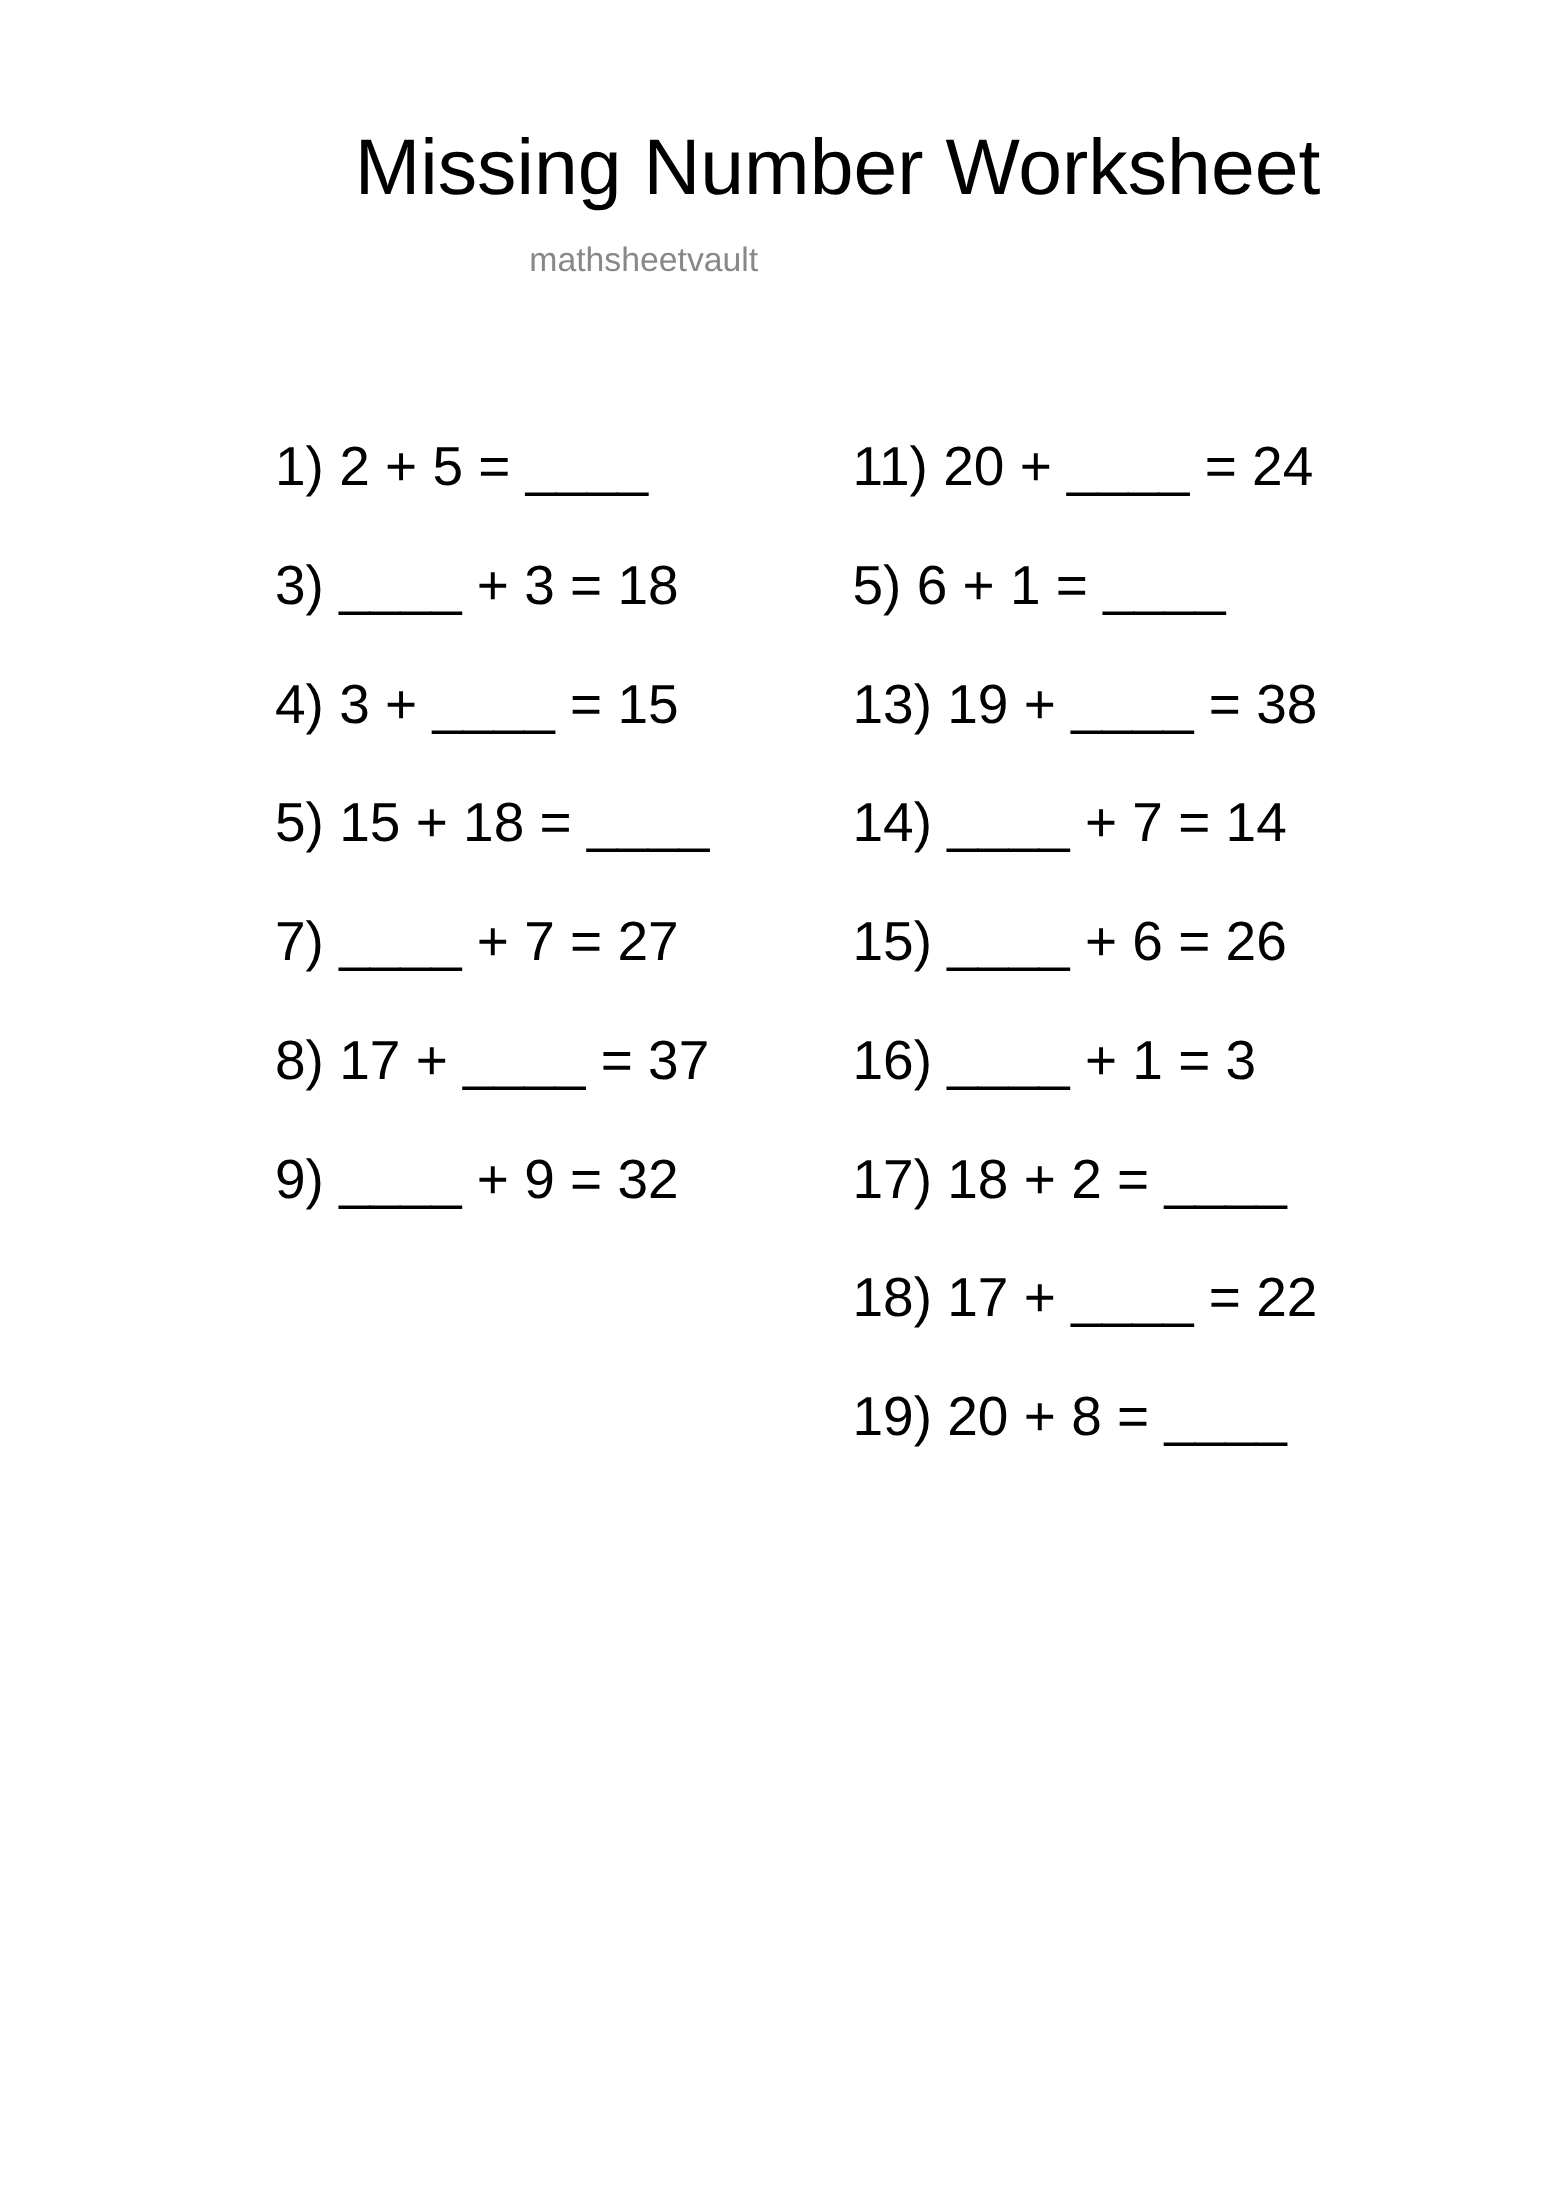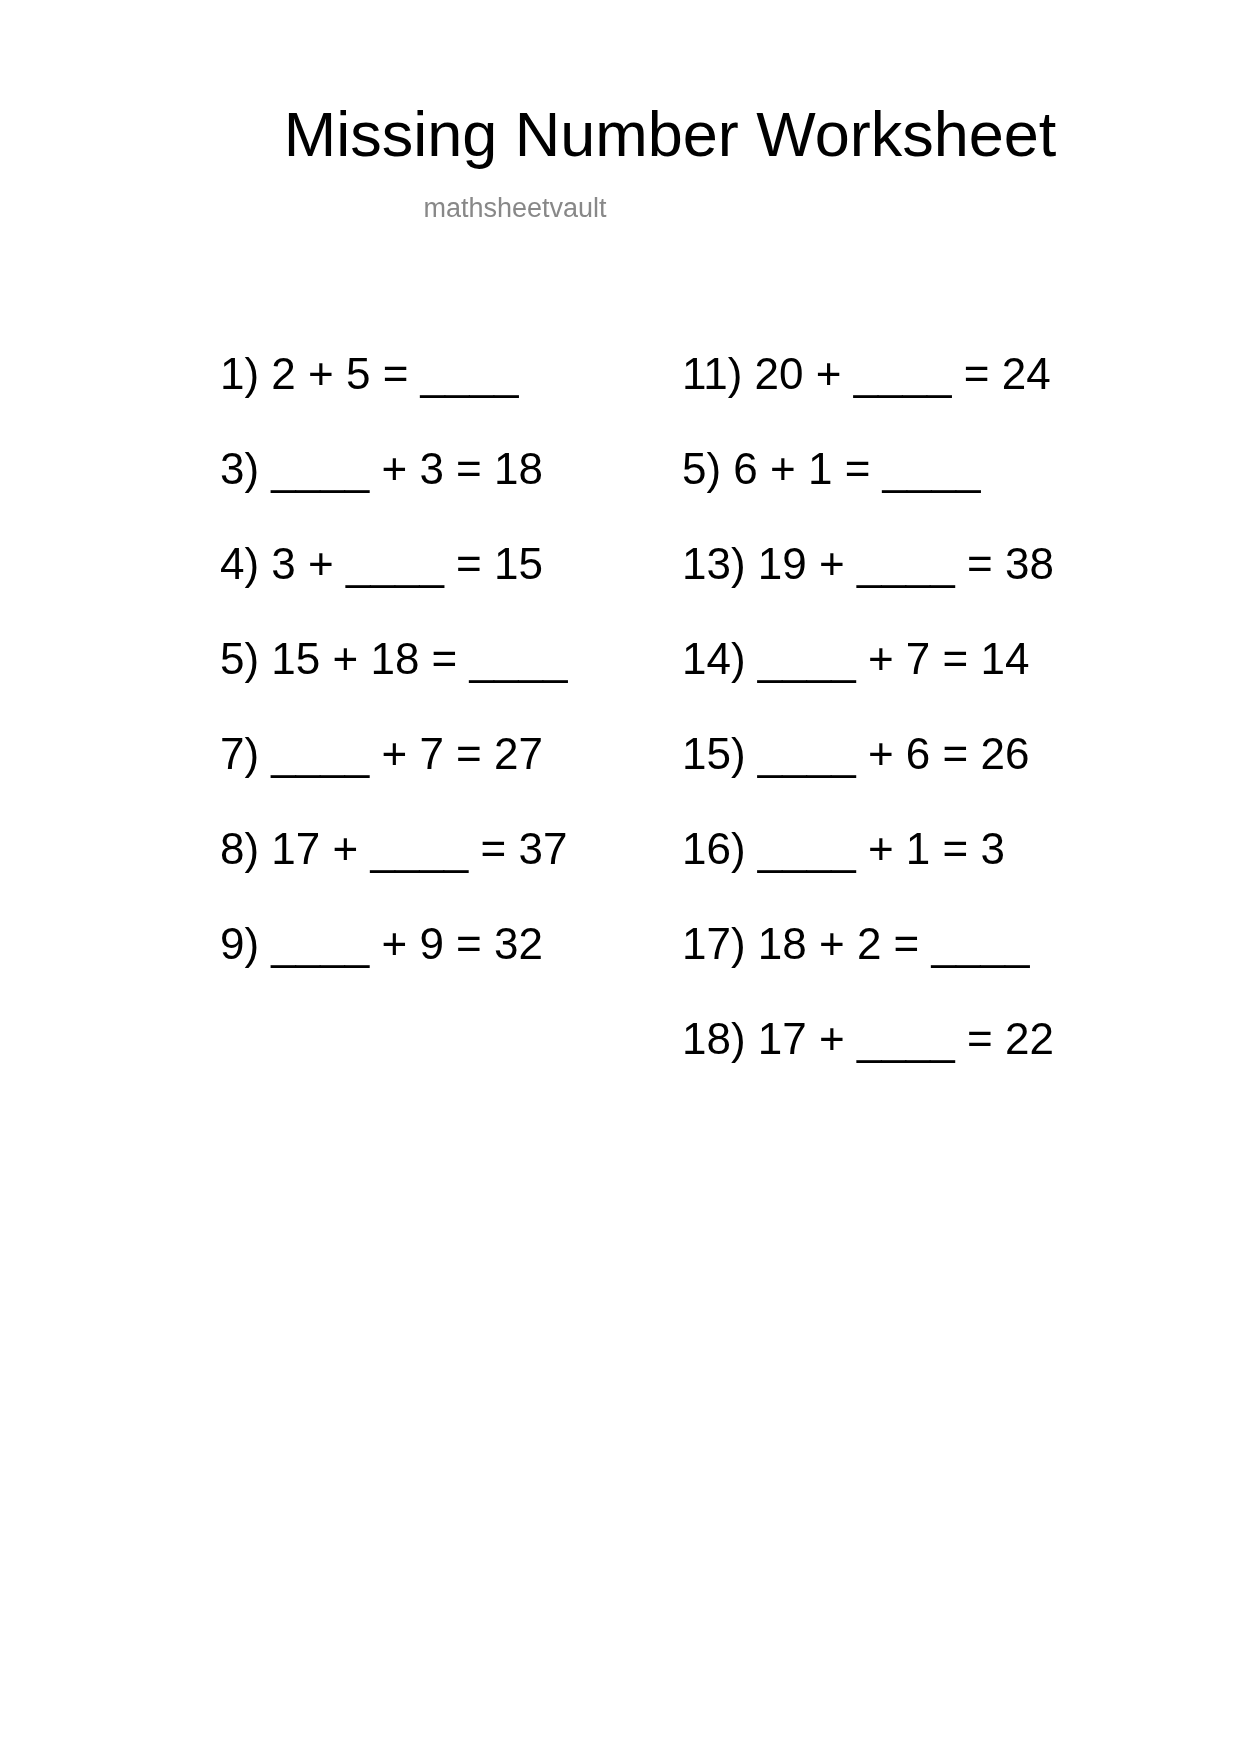--- a/index.html
+++ b/index.html
@@ -29,13 +29,14 @@
 
 <div class="col right">
   <div class="item">11) 20 + ____ = 24</div>
   <div class="item">5) 6 + 1 = ____</div>
   <div class="item">13) 19 + ____ = 38</div>
   <div class="item">14) ____ + 7 = 14</div>
   <div class="item">15) ____ + 6 = 26</div>
   <div class="item">16) ____ + 1 = 3</div>
   <div class="item">17) 18 + 2 = ____</div>
   <div class="item">18) 17 + ____ = 22</div>
+  <div class="item">19) 20 + 8 = ____</div>
 </div>
 
 </body></html>

